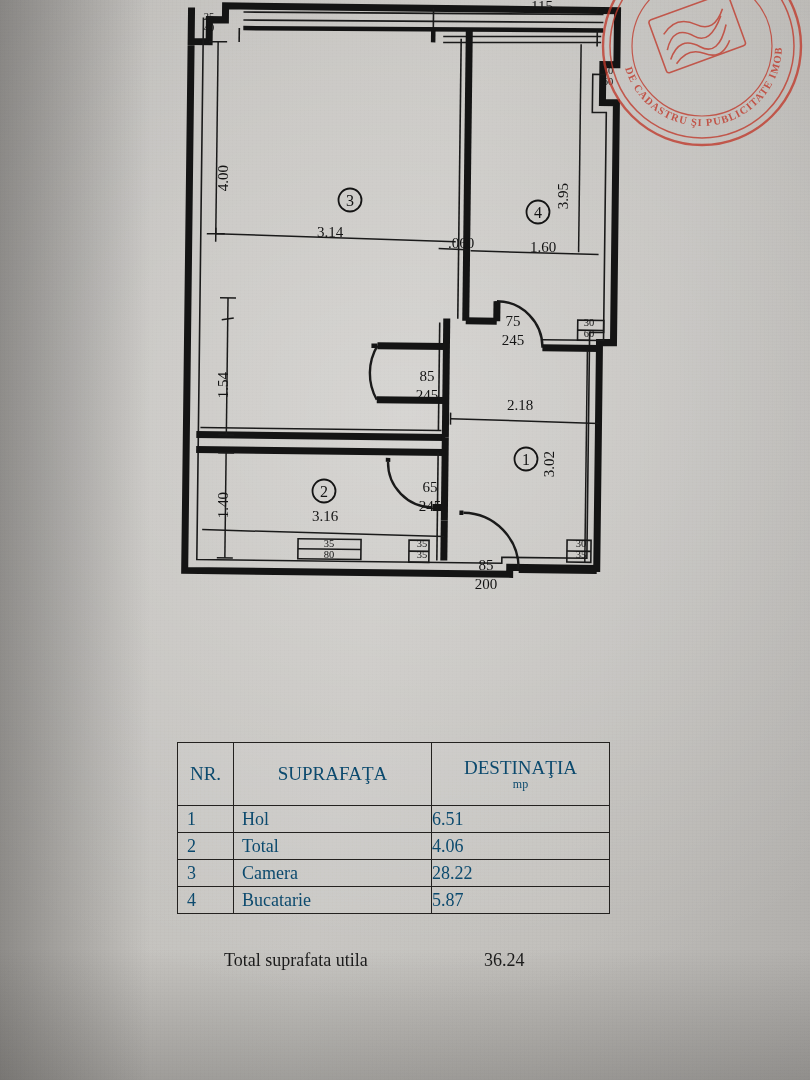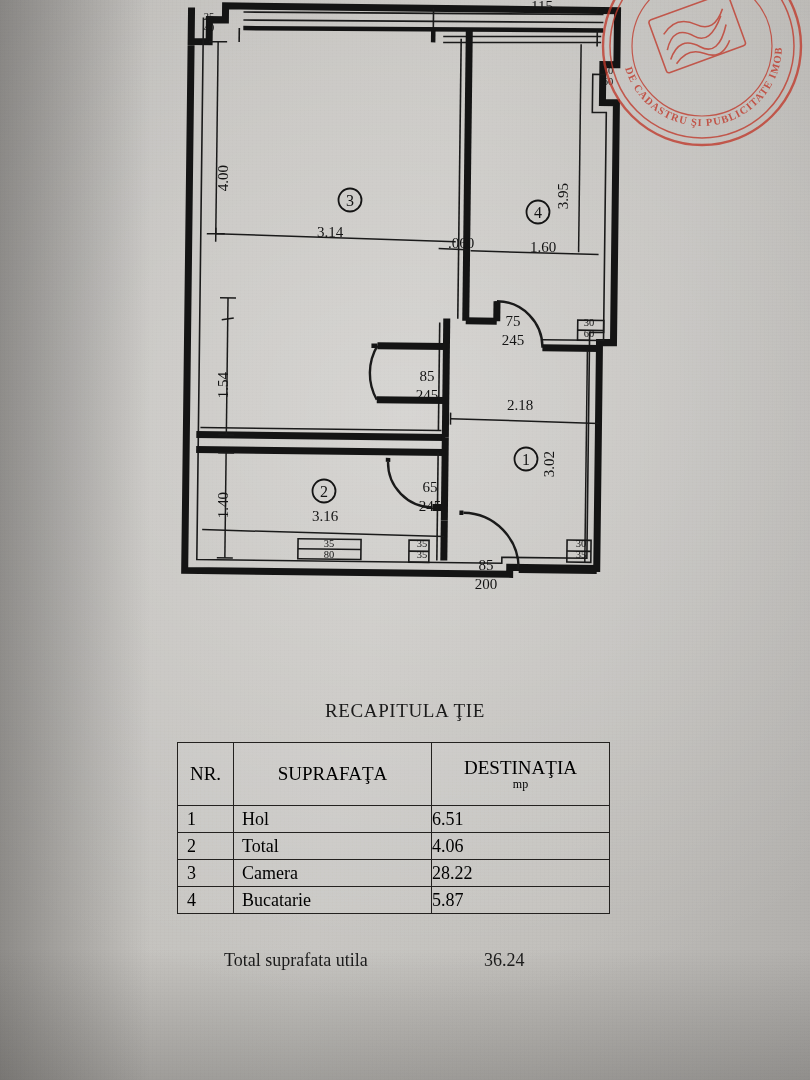--- a/index.html
+++ b/index.html
@@ -81,21 +81,21 @@
     width: 432px;
     border-collapse: collapse;
     table-layout: fixed;
     background: rgba(255,255,255,0.07);
   }
   #recap-table td, #recap-table th {
     border: 1.4px solid #23211f;
     padding: 0;
     font-weight: normal;
     font-family: "Liberation Serif", serif;
-    color: #000000;
+    color: #0c4a6e;
   }
   #recap-table .col-nr    { width: 56px; }
   #recap-table .col-dest  { width: 198px; }
   #recap-table .col-supra { width: 178px; }
 
   #recap-table thead th {
     height: 62px;
     vertical-align: middle;
     font-size: 19px;
     text-align: center;
@@ -347,21 +347,20 @@
         <text font-size="12" font-weight="bold" letter-spacing="1.6">
           <textPath href="#stamp-arc-top" startOffset="22%">AGENŢIA NAŢIONALĂ</textPath>
         </text>
         <text font-size="10.5" font-weight="bold" letter-spacing="1.1">
           <textPath href="#stamp-arc-bot" startOffset="9%">DE CADASTRU ŞI PUBLICITATE IMOBILIARĂ</textPath>
         </text>
       </g>
     </svg>
   </div>
 
-  <div id="recap-title">RECAPITULA ŢIE</div>
 
   <table id="recap-table">
     <colgroup>
       <col class="col-nr">
         <col class="col-dest">
         <col class="col-supra">
     </colgroup>
     <thead>
       <tr>
         <th class="h-nr">NR.</th>

